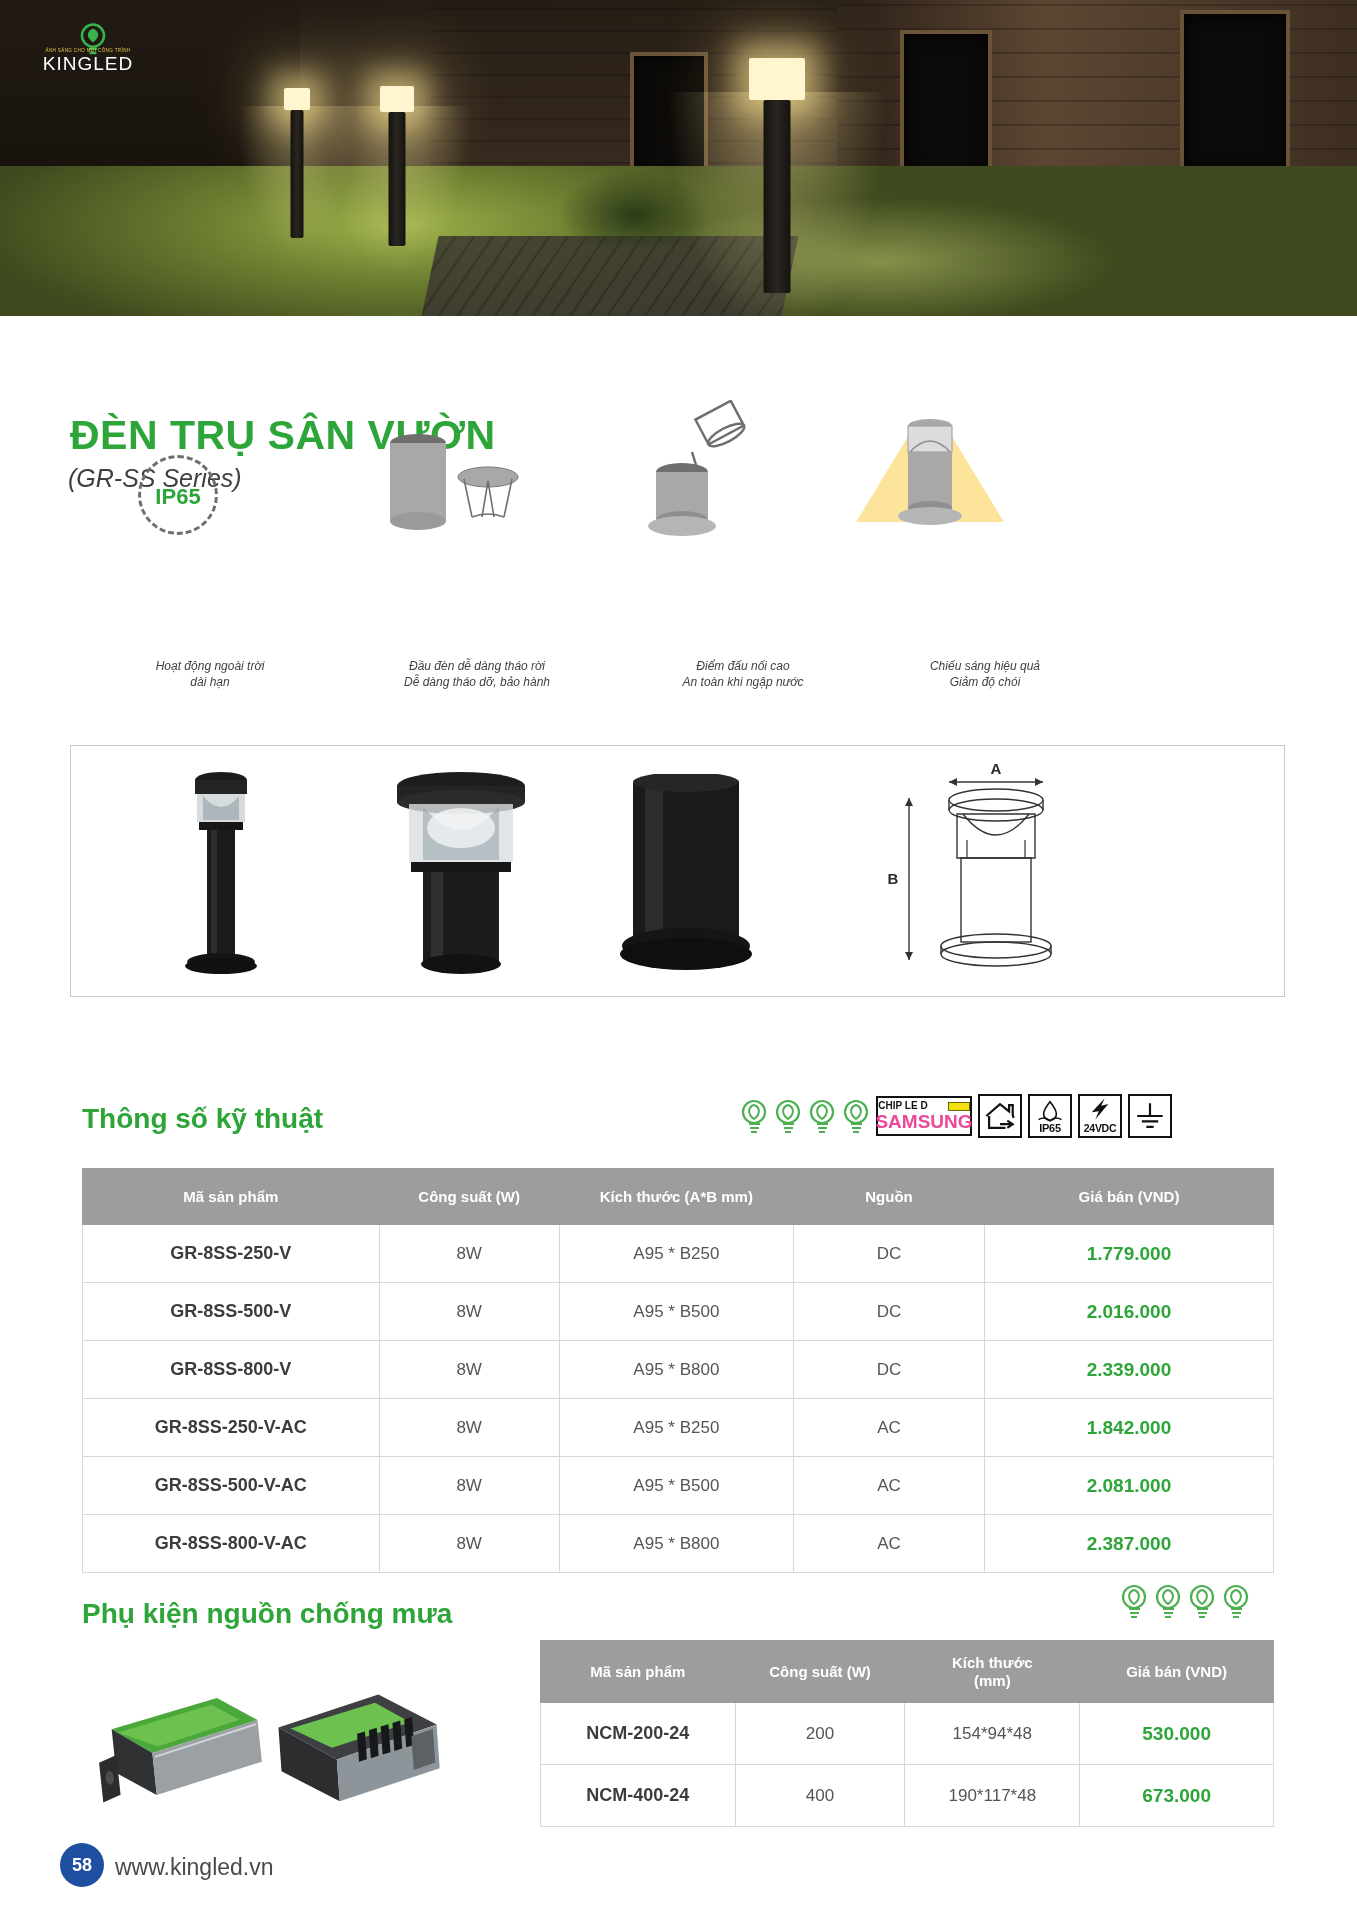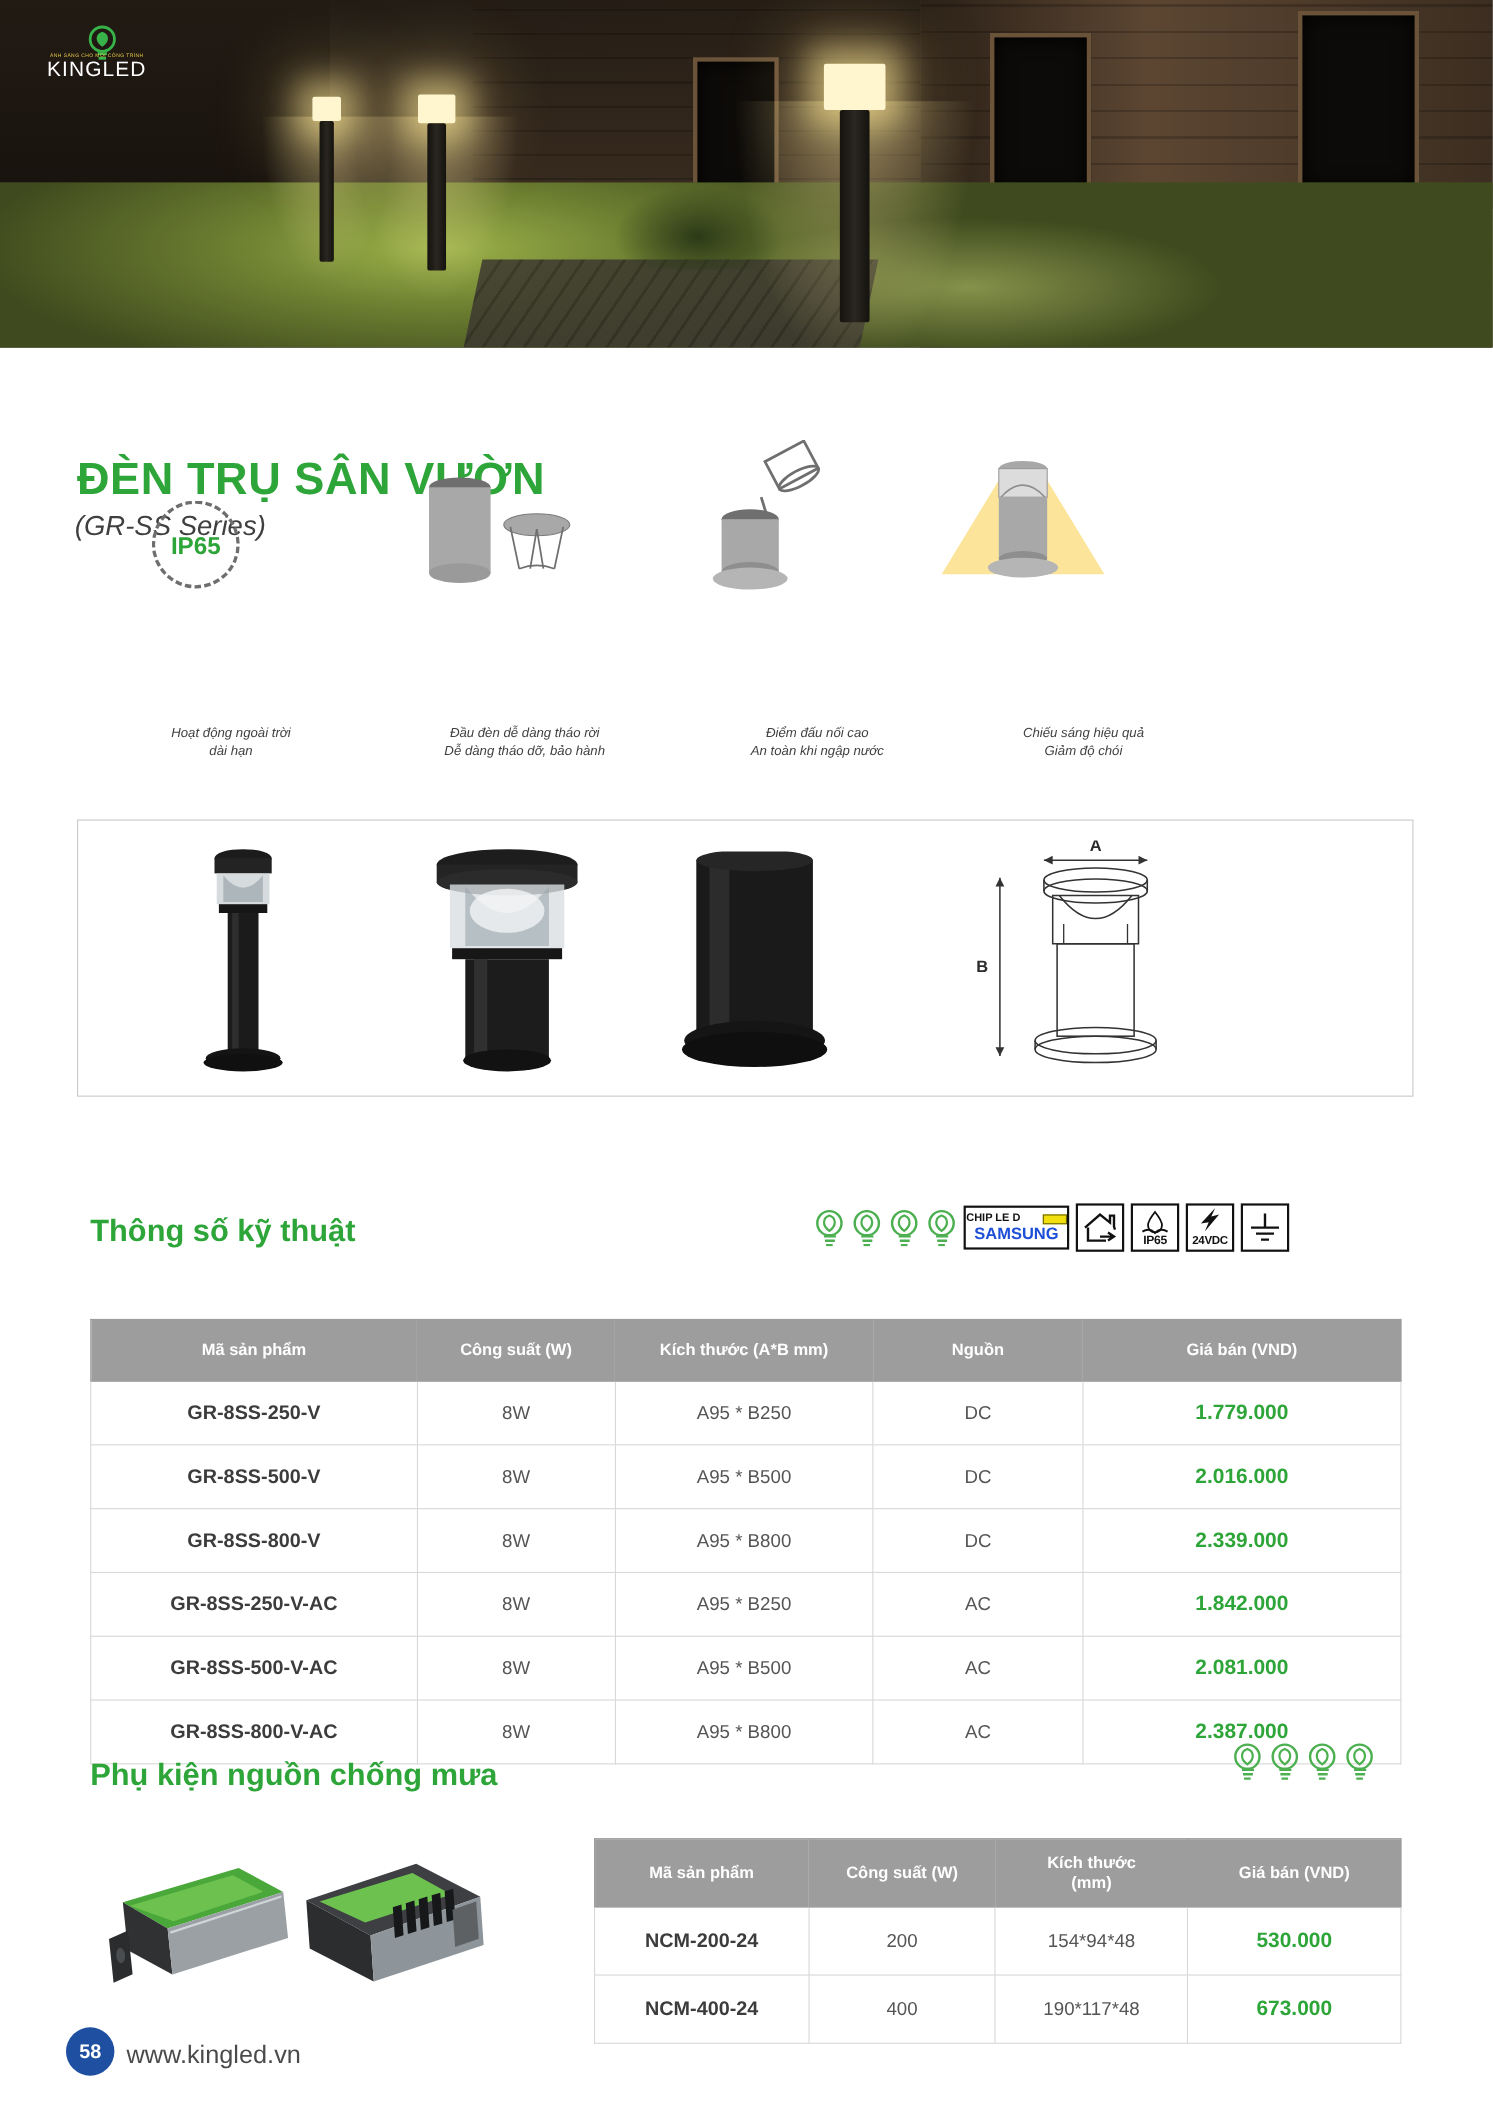--- a/index.html
+++ b/index.html
@@ -163,33 +163,33 @@
   
   .badges { position: absolute; left: 740px; top: 1090px; height: 52px; display: flex; align-items: center; gap: 6px; }
   .bulb { width: 28px; height: 34px; }
   .samsung {
     width: 96px; height: 40px; border: 2px solid #111; background: #fff;
     display: flex; flex-direction: column; align-items: center; justify-content: center;
     line-height: 1;
   }
   .samsung .r1 { display:flex; align-items:center; gap:20px; font-size: 10px; font-weight: 600; color:#111; }
   .samsung .chip { width: 22px; height: 9px; background: #f2e00e; border: 1px solid #6b6505; }
-  .samsung .r2 { font-size: 15px; font-weight: 700; color:#1d4ed8; margin-top:1px; }
+  .samsung .r2 { font-size: 19px; font-weight: 700; color:#ec4899; margin-top:1px; }
   .sqbadge {
     width: 44px; height: 44px; border: 2px solid #111; background: #fff;
     position: relative;
   }
   .sqbadge .lbl {
     position:absolute; left:0; bottom:2px; width:100%; text-align:center;
     font-size: 11px; font-weight: 700; color:#111; letter-spacing:-.3px;
   }
   .acc-badges { position: absolute; left: 1120px; top: 1584px; display:flex; gap:6px; }
 
   
-  table { border-collapse: collapse; position: absolute; margin-top: 31px; }
+  table { border-collapse: collapse; position: absolute; }
   .t-head th {
     background: #9d9d9d; color: #ffffff; font-size: 15px; font-weight: 700;
     border: 1px solid #9d9d9d; padding: 0; height: 56px; line-height: 1.2;
   }
   .t-body td {
     border: 1px solid #d8d8d8; font-size: 17px; color: #555; height: 58px;
     text-align: center; font-weight: 400;
   }
   .t-body td.code { font-size: 18px; font-weight: 700; color: #3c3c3c; }
   .t-body td.price { font-size: 19px; font-weight: 700; color: #2ea539; }

